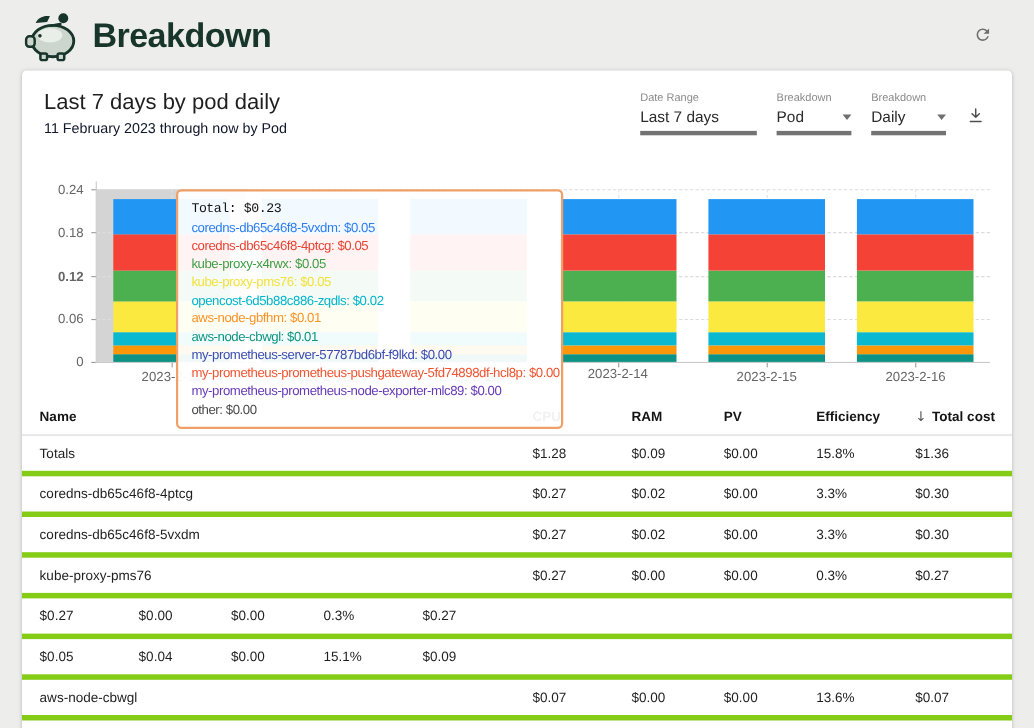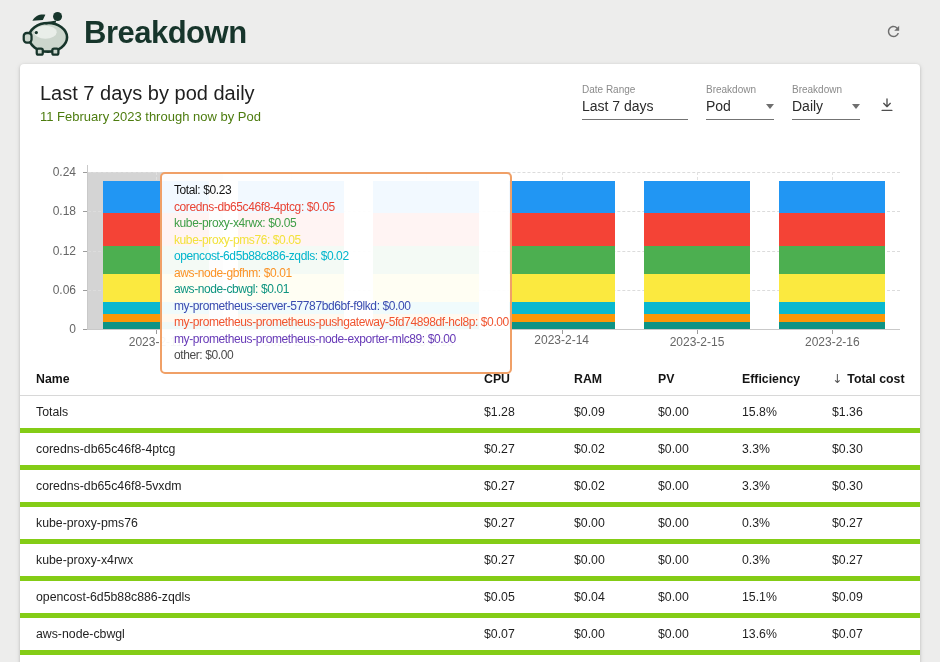--- a/index.html
+++ b/index.html
@@ -15,23 +15,23 @@
   .brand-text { font-size: 31px; font-weight: bold; color: #17352b; letter-spacing: -0.5px; }
   .refresh-btn { background:none; border:none; cursor:pointer; padding:4px; }
   
   .card {
     background:#fff; margin: 0 20px; border-radius: 4px;
     box-shadow: 0 1px 3px rgba(0,0,0,.18), 0 1px 6px rgba(0,0,0,.08);
     padding: 16px 0 60px 0;
   }
   .card-head { display:flex; justify-content:space-between; align-items:flex-start; padding: 2px 24px 0 20px; height: 52px; }
   .title { font-size: 20px; font-weight: normal; color:#1f1f1f; }
-  .subtitle { font-size: 13px; color:#4d7c0f; margin-top: 4px; }
+  .subtitle { font-size: 13px; color:#0f172a; margin-top: 4px; }
   .controls { display:flex; gap: 18px; padding-top: 2px; align-items: flex-start; }
-  .field { border-bottom: 1px solid #737373; padding-bottom: 5px; }
+  .field { border-bottom: 4px solid #737373; padding-bottom: 5px; }
   .f-label { font-size: 10px; color:#8a8a8a; margin-bottom: 3px; }
   .f-value { font-size: 14px; color:#2b2b2b; font-weight: 500; display:flex; justify-content:space-between; align-items:center; }
   .f-arrow { width:0; height:0; border-left:4.5px solid transparent; border-right:4.5px solid transparent; border-top:5px solid #6f6f6f; margin-left:8px; }
   .dl-btn { background:none; border:none; cursor:pointer; margin-top: 12px; padding:0; }
   
   .chart { position: relative; height: 200px; margin-top: 30px; }
   .chart .absx { position:absolute; }
   .grid-h { border-top: 1px dashed #dcdcdc; height:0; }
   .grid-v { border-left: 1px dashed #e1e1e1; width:0; }
   .axis { background:#c9c9c9; }
@@ -39,21 +39,21 @@
   .ytick { font-size: 12px; color:#666; text-align: right; }
   .xlabel { font-size: 12px; color:#666; text-align: center; }
   .hoverband { background:#d4d4d4; }
   .tooltip {
     background: rgba(255,255,255,0.94);
     border: 2px solid #f0a067; border-radius: 5px;
     padding: 8px 12px; z-index: 5;
     font-size: 12px; letter-spacing: -0.4px; line-height: 16.5px;
     white-space: nowrap; overflow: hidden;
   }
-  .tt-total { color:#141414; }
+  .tt-total { color:#141414;font-family:Liberation Mono, monospace; }
   
   .tbl { margin-top: 0; }
   .t-row { display:flex; align-items:center; height: 37px; padding: 0 8px 0 16px; border-bottom: 5px solid #84cc16; font-size: 12.3px; color:#1f1f1f; }
   .t-head { height: 34px; font-weight: bold; color:#141414; border-bottom: 1px solid #d8d8d8; }
   .t-cell { text-align: left; flex: 0 0 auto; }
   .t-cell.name { flex: 1 1 auto; text-align: left; }
   .sort-arrow { font-weight: normal; color:#555; margin-right: 5px; font-family: "DejaVu Sans", sans-serif; }
 </style>
 </head>
 <body>
@@ -118,21 +118,21 @@
 
   <div class="chart" id="chart">
       <div class="hoverband absx" style="left: 68px; top: 10px; width: 135.333px; height: 157px;"></div>
       <div class="tickmark absx" style="left: 63px; top: 167px; width: 5px; height: 1px;"></div>
       <div class="ytick absx" style="left: 0px; top: 160px; width: 56px; height: 14px;">0</div>
       <div class="grid-h absx" style="left: 68px; top: 127.75px; width: 812px; height: 0px;"></div>
       <div class="tickmark absx" style="left: 63px; top: 127.75px; width: 5px; height: 1px;"></div>
       <div class="ytick absx" style="left: 0px; top: 120.75px; width: 56px; height: 14px;">0.06</div>
       <div class="grid-h absx" style="left: 68px; top: 88.5px; width: 812px; height: 0px;"></div>
       <div class="tickmark absx" style="left: 63px; top: 88.5px; width: 5px; height: 1px;"></div>
-      <div class="ytick absx" style="left: 0px; top: 81.5px; width: 56px; height: 14px;">0.12</div>
+      <div class="ytick absx" style="left: 0px; top: 81.5px; width: 56px; height: 14px; font-weight: bold;">0.12</div>
       <div class="grid-h absx" style="left: 68px; top: 49.25px; width: 812px; height: 0px;"></div>
       <div class="tickmark absx" style="left: 63px; top: 49.25px; width: 5px; height: 1px;"></div>
       <div class="ytick absx" style="left: 0px; top: 42.25px; width: 56px; height: 14px;">0.18</div>
       <div class="grid-h absx" style="left: 68px; top: 10px; width: 812px; height: 0px;"></div>
       <div class="tickmark absx" style="left: 63px; top: 10px; width: 5px; height: 1px;"></div>
       <div class="ytick absx" style="left: 0px; top: 3px; width: 56px; height: 14px;">0.24</div>
       <div class="grid-v absx" style="left: 135.667px; top: 10px; width: 0px; height: 157px;"></div>
       <div class="tickmark absx" style="left: 135.667px; top: 168px; width: 1px; height: 4px;"></div>
       <div class="xlabel absx" style="left: 90.6667px; top: 173px; width: 90px; height: 14px;">2023-2-11</div>
       <div class="grid-v absx" style="left: 271px; top: 10px; width: 0px; height: 157px;"></div>
@@ -189,20 +189,21 @@
       <div class="absx" title="coredns-db65c46f8-5vxdm" style="left: 624px; top: 19.4854px; width: 106px; height: 31.4px; background: rgb(33, 150, 243); z-index: 1;"></div>
       <div class="absx" title="aws-node-cbwgl" style="left: 759.333px; top: 159.804px; width: 106px; height: 7.19583px; background: rgb(13, 147, 133); z-index: 1;"></div>
       <div class="absx" title="aws-node-gbfhm" style="left: 759.333px; top: 151.954px; width: 106px; height: 7.85px; background: rgb(251, 151, 8); z-index: 1;"></div>
       <div class="absx" title="opencost-6d5b88c886-zqdls" style="left: 759.333px; top: 140.179px; width: 106px; height: 11.775px; background: rgb(10, 184, 207); z-index: 1;"></div>
       <div class="absx" title="kube-proxy-pms76" style="left: 759.333px; top: 112.377px; width: 106px; height: 27.8021px; background: rgb(251, 233, 63); z-index: 1;"></div>
       <div class="absx" title="kube-proxy-x4rwx" style="left: 759.333px; top: 84.2479px; width: 106px; height: 28.1292px; background: rgb(76, 175, 80); z-index: 1;"></div>
       <div class="absx" title="coredns-db65c46f8-4ptcg" style="left: 759.333px; top: 50.8854px; width: 106px; height: 33.3625px; background: rgb(244, 67, 54); z-index: 1;"></div>
       <div class="absx" title="coredns-db65c46f8-5vxdm" style="left: 759.333px; top: 19.4854px; width: 106px; height: 31.4px; background: rgb(33, 150, 243); z-index: 1;"></div>
       <div class="tooltip absx" style="left: 140px; top: 10px; width: 352px;">
         <div class="tt-total">Total: $0.23</div>
+        <div class="tt-line" style="color: rgb(46, 126, 240);">coredns-db65c46f8-5vxdm: $0.05</div>
         <div class="tt-line" style="color: rgb(233, 67, 52);">coredns-db65c46f8-4ptcg: $0.05</div>
         <div class="tt-line" style="color: rgb(63, 158, 71);">kube-proxy-x4rwx: $0.05</div>
         <div class="tt-line" style="color: rgb(242, 226, 60);">kube-proxy-pms76: $0.05</div>
         <div class="tt-line" style="color: rgb(0, 181, 204);">opencost-6d5b88c886-zqdls: $0.02</div>
         <div class="tt-line" style="color: rgb(251, 147, 38);">aws-node-gbfhm: $0.01</div>
         <div class="tt-line" style="color: rgb(14, 148, 128);">aws-node-cbwgl: $0.01</div>
         <div class="tt-line" style="color: rgb(58, 76, 176);">my-prometheus-server-57787bd6bf-f9lkd: $0.00</div>
         <div class="tt-line" style="color: rgb(240, 84, 48);">my-prometheus-prometheus-pushgateway-5fd74898df-hcl8p: $0.00</div>
         <div class="tt-line" style="color: rgb(103, 58, 183);">my-prometheus-prometheus-node-exporter-mlc89: $0.00</div>
         <div class="tt-line" style="color: rgb(74, 74, 74);">other: $0.00</div>
@@ -244,29 +245,27 @@
       </div>
       <div class="t-row">
         <div class="t-cell name">kube-proxy-pms76</div>
         <div class="t-cell" style="width: 90px;">$0.27</div>
         <div class="t-cell" style="width: 84px;">$0.00</div>
         <div class="t-cell" style="width: 84px;">$0.00</div>
         <div class="t-cell" style="width: 90px;">0.3%</div>
         <div class="t-cell" style="width: 80px;">$0.27</div>
       </div>
       <div class="t-row">
-        <div class="t-cell name">kube-proxy-x4rwx</div>
         <div class="t-cell" style="width: 90px;">$0.27</div>
         <div class="t-cell" style="width: 84px;">$0.00</div>
         <div class="t-cell" style="width: 84px;">$0.00</div>
         <div class="t-cell" style="width: 90px;">0.3%</div>
         <div class="t-cell" style="width: 80px;">$0.27</div>
       </div>
       <div class="t-row">
-        <div class="t-cell name">opencost-6d5b88c886-zqdls</div>
         <div class="t-cell" style="width: 90px;">$0.05</div>
         <div class="t-cell" style="width: 84px;">$0.04</div>
         <div class="t-cell" style="width: 84px;">$0.00</div>
         <div class="t-cell" style="width: 90px;">15.1%</div>
         <div class="t-cell" style="width: 80px;">$0.09</div>
       </div>
       <div class="t-row">
         <div class="t-cell name">aws-node-cbwgl</div>
         <div class="t-cell" style="width: 90px;">$0.07</div>
         <div class="t-cell" style="width: 84px;">$0.00</div>

